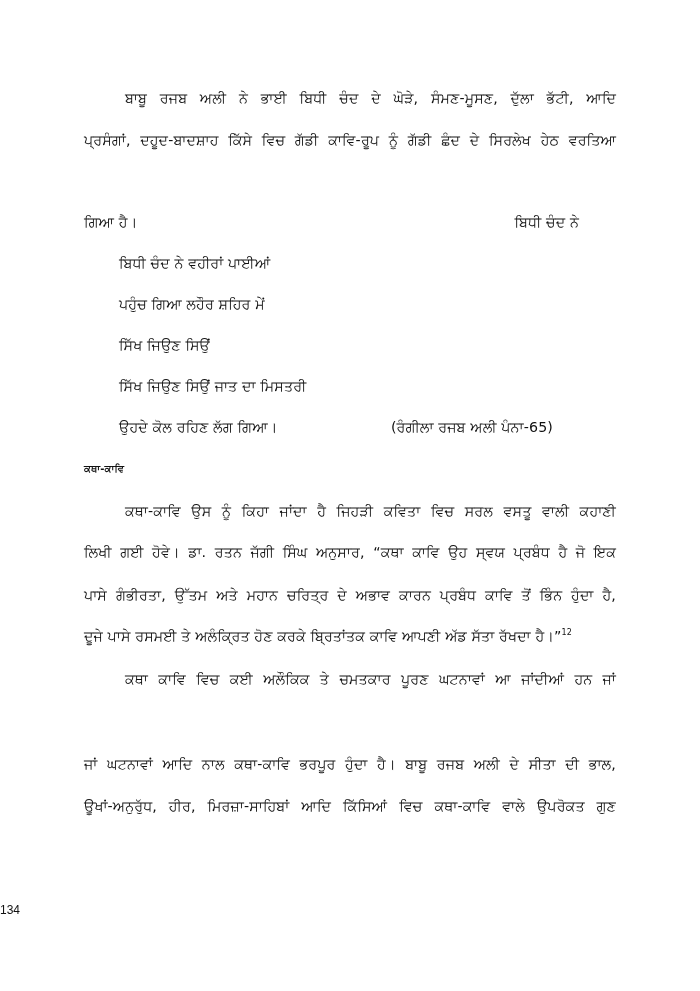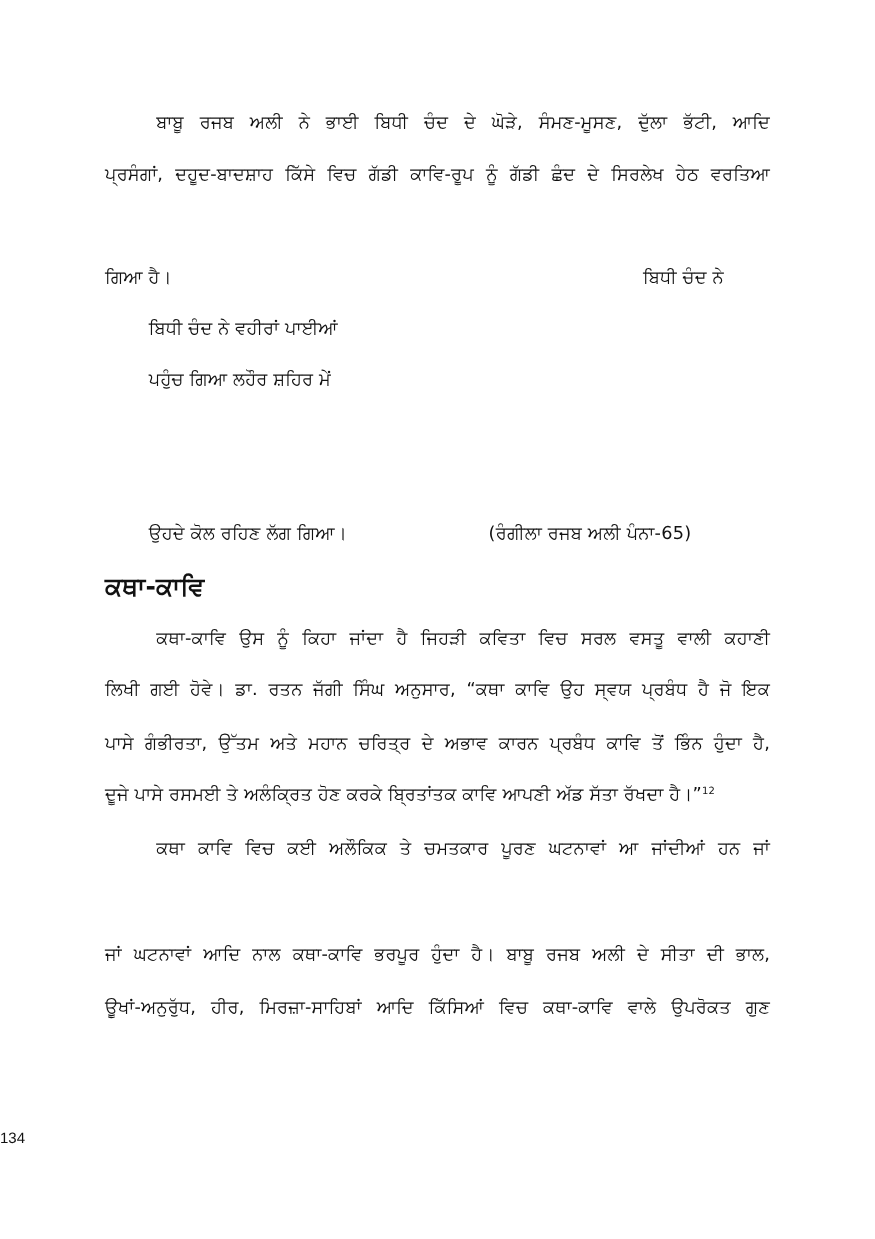--- a/index.html
+++ b/index.html
@@ -4,38 +4,40 @@
 <style>
   html, body { margin: 0; padding: 0; background: #ffffff; }
   body { width: 700px; height: 991px; position: relative; overflow: hidden;
          font-family: "DejaVu Sans", "Liberation Sans", sans-serif; color: #111; }
   .page { position: absolute; left: 0; top: 0; width: 648px; height: 991px; }
   .line { position: absolute; left: 84px; width: 532px; font-size: 14.2px;
           line-height: 20px; white-space: nowrap; letter-spacing: 0.15px; }
   .just { text-align: justify; text-align-last: justify; }
   .indent { padding-left: 41px; box-sizing: border-box; }
   .verse { left: 119px; width: 460px; }
-  .heading { font-weight: bold; font-size: 20px; }
+  .heading { font-weight: bold; font-size: 10px; }
   .cite { position: absolute; right: 0; top: 0; }
   sup { font-size: 8px; vertical-align: top; position: relative; top: -3px; }
   .pagenum { position: absolute; left: 0; width: 700px; top: 887px; text-align: left;
              font-family: "Liberation Sans", sans-serif; font-size: 12px; margin-top: 16px; }
 </style>
 </head>
 <body>
 
 <div class="page">
 
   <div class="line just indent" style="top:88px;">ਬਾਬੂ ਰਜਬ ਅਲੀ ਨੇ ਭਾਈ ਬਿਧੀ ਚੰਦ ਦੇ ਘੋੜੇ, ਸੰਮਣ-ਮੂਸਣ, ਦੁੱਲਾ ਭੱਟੀ, ਆਦਿ</div>
   <div class="line just" style="top:130px;">ਪ੍ਰਸੰਗਾਂ, ਦਹੂਦ-ਬਾਦਸ਼ਾਹ ਕਿੱਸੇ ਵਿਚ ਗੱਡੀ ਕਾਵਿ-ਰੂਪ ਨੂੰ ਗੱਡੀ ਛੰਦ ਦੇ ਸਿਰਲੇਖ ਹੇਠ ਵਰਤਿਆ</div>
   <div class="line" style="top:172px;margin-top:40px;">ਗਿਆ ਹੈ।</div>
 
   <div class="line verse" style="top:212px;text-align:right;">ਬਿਧੀ ਚੰਦ ਨੇ</div>
   <div class="line verse" style="top:253px;">ਬਿਧੀ ਚੰਦ ਨੇ ਵਹੀਰਾਂ ਪਾਈਆਂ</div>
   <div class="line verse" style="top:294px;">ਪਹੁੰਚ ਗਿਆ ਲਹੌਰ ਸ਼ਹਿਰ ਮੇਂ</div>
+  <div class="line verse" style="top:335px;">ਸਿੱਖ ਜਿਉਣ ਸਿਉਂ</div>
+  <div class="line verse" style="top:376px;">ਸਿੱਖ ਜਿਉਣ ਸਿਉਂ ਜਾਤ ਦਾ ਮਿਸਤਰੀ</div>
   <div class="line verse" style="top:417px; width:434px;">
     <span>ਉਹਦੇ ਕੋਲ ਰਹਿਣ ਲੱਗ ਗਿਆ।</span>
     <span class="cite">(ਰੰਗੀਲਾ ਰਜਬ ਅਲੀ ਪੰਨਾ-65)</span>
   </div>
 
   <div class="line heading" style="top:459px;">ਕਥਾ-ਕਾਵਿ</div>
 
   <div class="line just indent" style="top:501px;">ਕਥਾ-ਕਾਵਿ ਉਸ ਨੂੰ ਕਿਹਾ ਜਾਂਦਾ ਹੈ ਜਿਹੜੀ ਕਵਿਤਾ ਵਿਚ ਸਰਲ ਵਸਤੂ ਵਾਲੀ ਕਹਾਣੀ</div>
   <div class="line just" style="top:542px;">ਲਿਖੀ ਗਈ ਹੋਵੇ। ਡਾ. ਰਤਨ ਜੱਗੀ ਸਿੰਘ ਅਨੁਸਾਰ, “ਕਥਾ ਕਾਵਿ ਉਹ ਸ੍ਵਯ ਪ੍ਰਬੰਧ ਹੈ ਜੋ ਇਕ</div>
   <div class="line just" style="top:585px;">ਪਾਸੇ ਗੰਭੀਰਤਾ, ਉੱਤਮ ਅਤੇ ਮਹਾਨ ਚਰਿਤ੍ਰ ਦੇ ਅਭਾਵ ਕਾਰਨ ਪ੍ਰਬੰਧ ਕਾਵਿ ਤੋਂ ਭਿੰਨ ਹੁੰਦਾ ਹੈ,</div>

